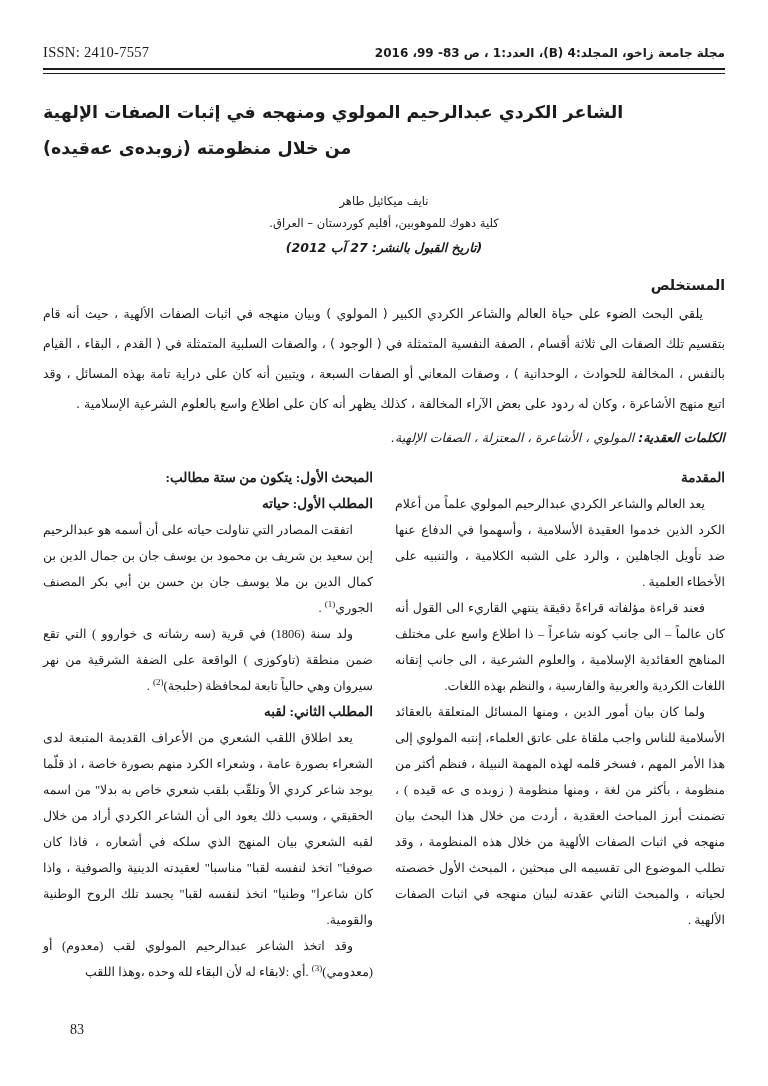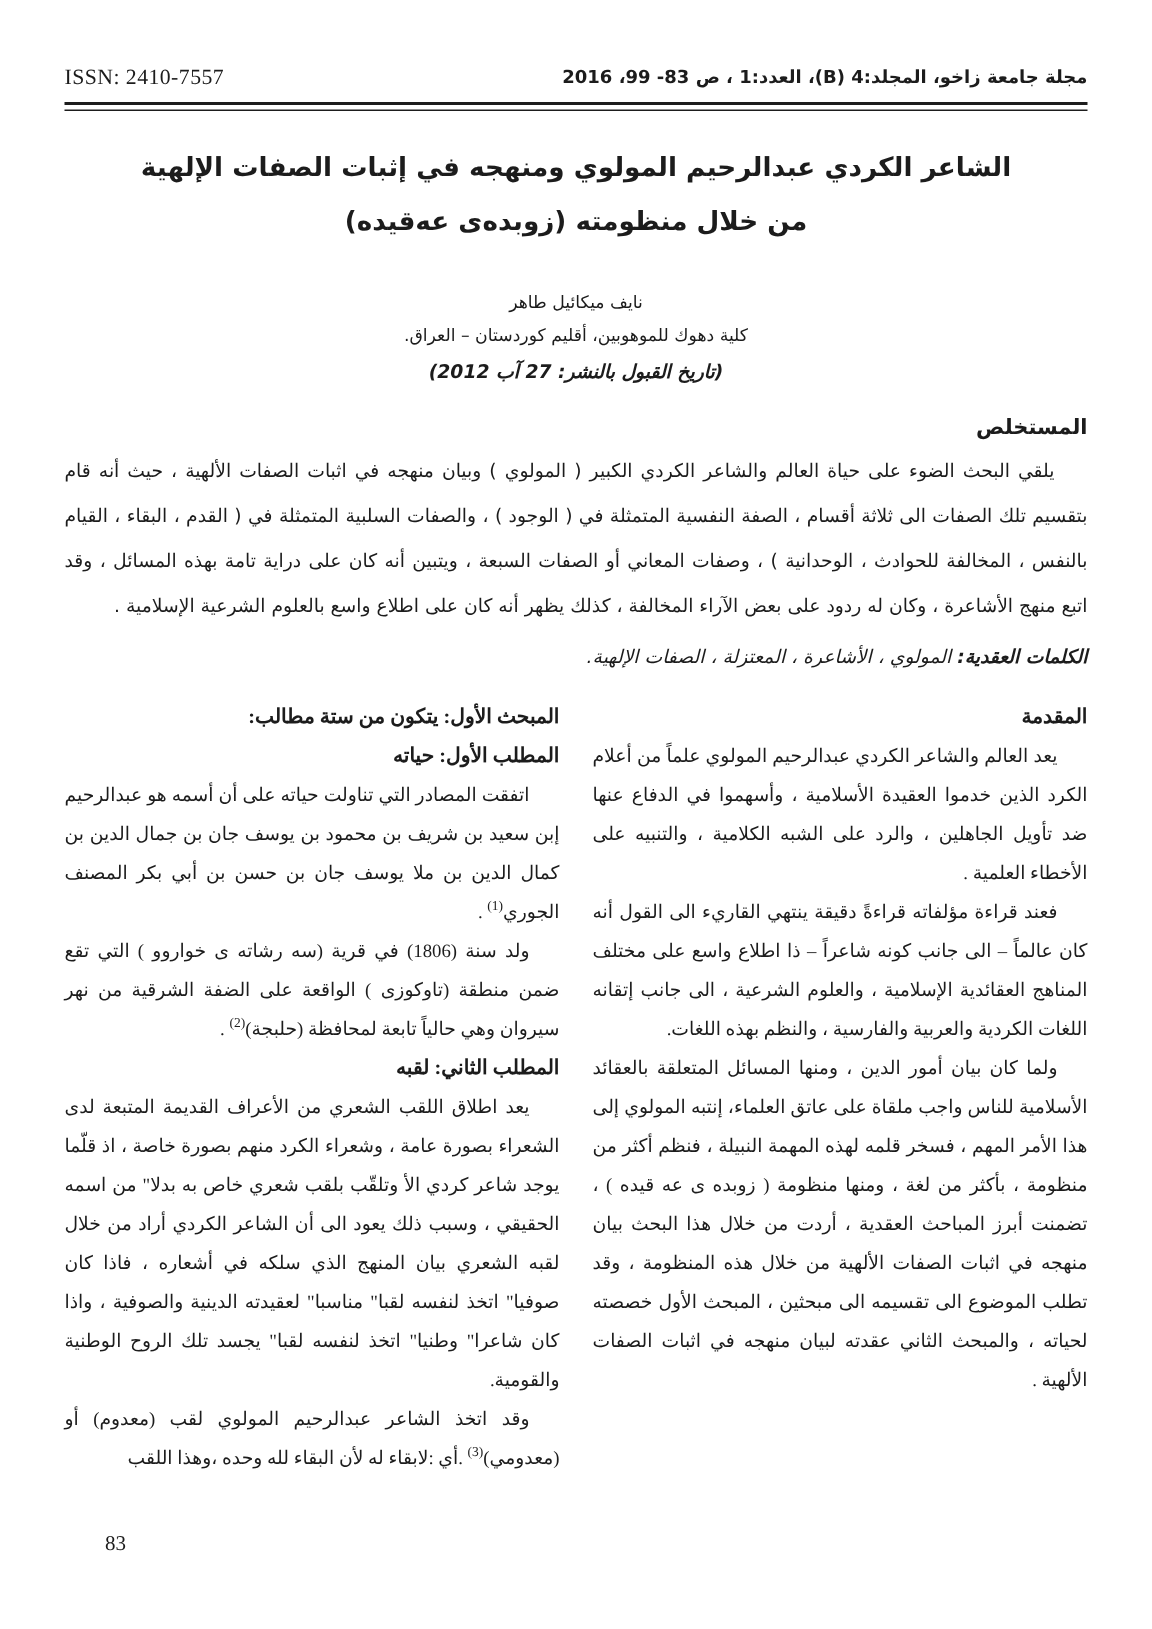--- a/index.html
+++ b/index.html
@@ -8,38 +8,38 @@
     width:768px;height:1086px;
     background:#ffffff;
     color:#1c1c1c;
     box-sizing:border-box;
     padding:44px 43px 0 43px;
     overflow:hidden;
     font-family:"DejaVu Sans",sans-serif;
   }
   
   .pagehead{
-    display:flex;justify-content:space-between;align-items:flex-start;
+    display:flex;justify-content:space-between;align-items:center;
     direction:ltr;
   }
   .issn{
     font-family:"Liberation Serif",serif;
     font-size:14.5px;letter-spacing:.3px;
   }
   .journal-line{
     direction:rtl;font-size:12px;font-weight:bold;
   }
   .double-rule{
     margin-top:7px;height:3px;
     border-top:2.5px solid #1d1d1d;
     border-bottom:1.5px solid #1d1d1d;
   }
   
   .title{
-    direction:rtl;text-align:center;
+    direction:rtl;text-align:left;
     font-size:17.5px;font-weight:bold;
     line-height:36px;margin-top:20px;
   }
   .author-block{
     direction:rtl;text-align:center;
     margin-top:24px;line-height:22px;font-size:11.5px;
   }
   .acceptance{
     display:block;margin-top:3px;
     font-size:12.5px;font-weight:bold;font-style:italic;

